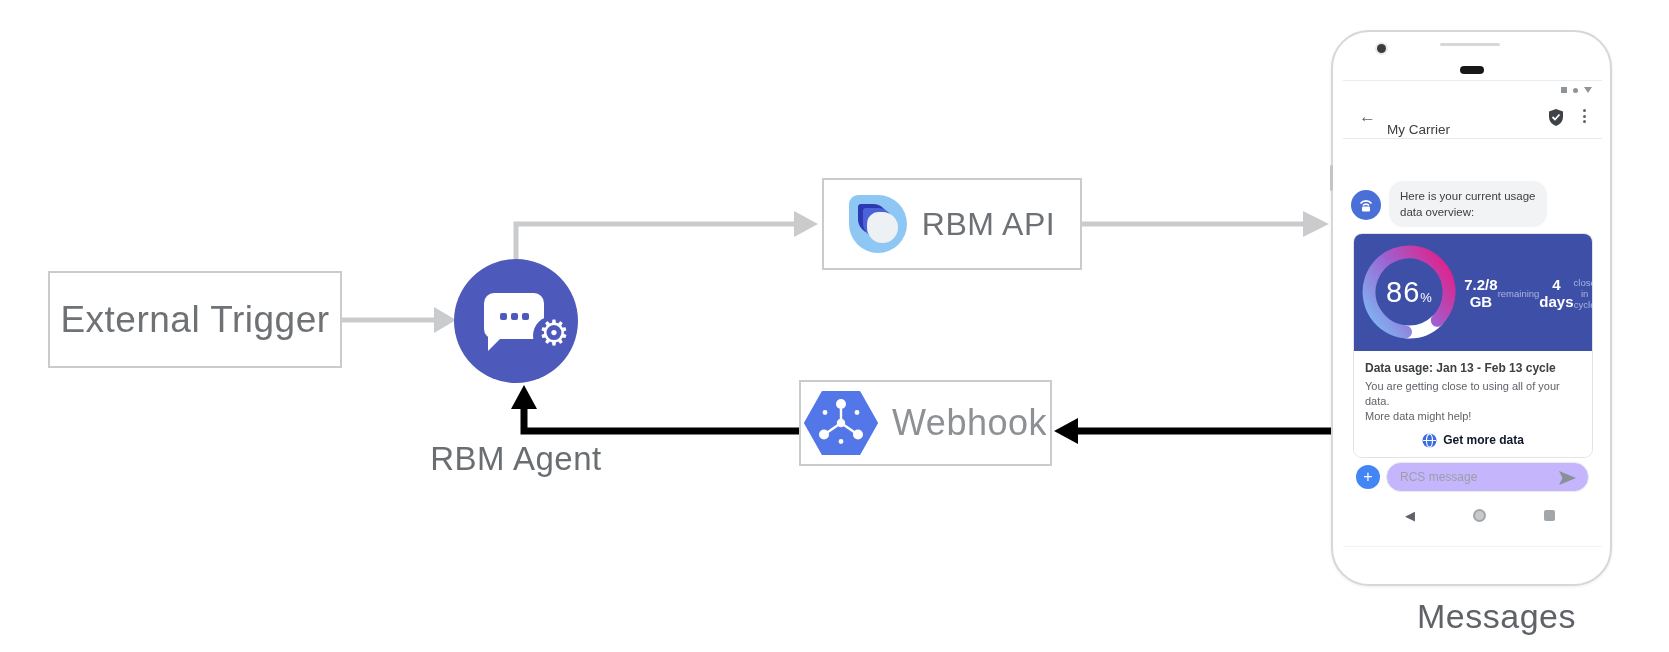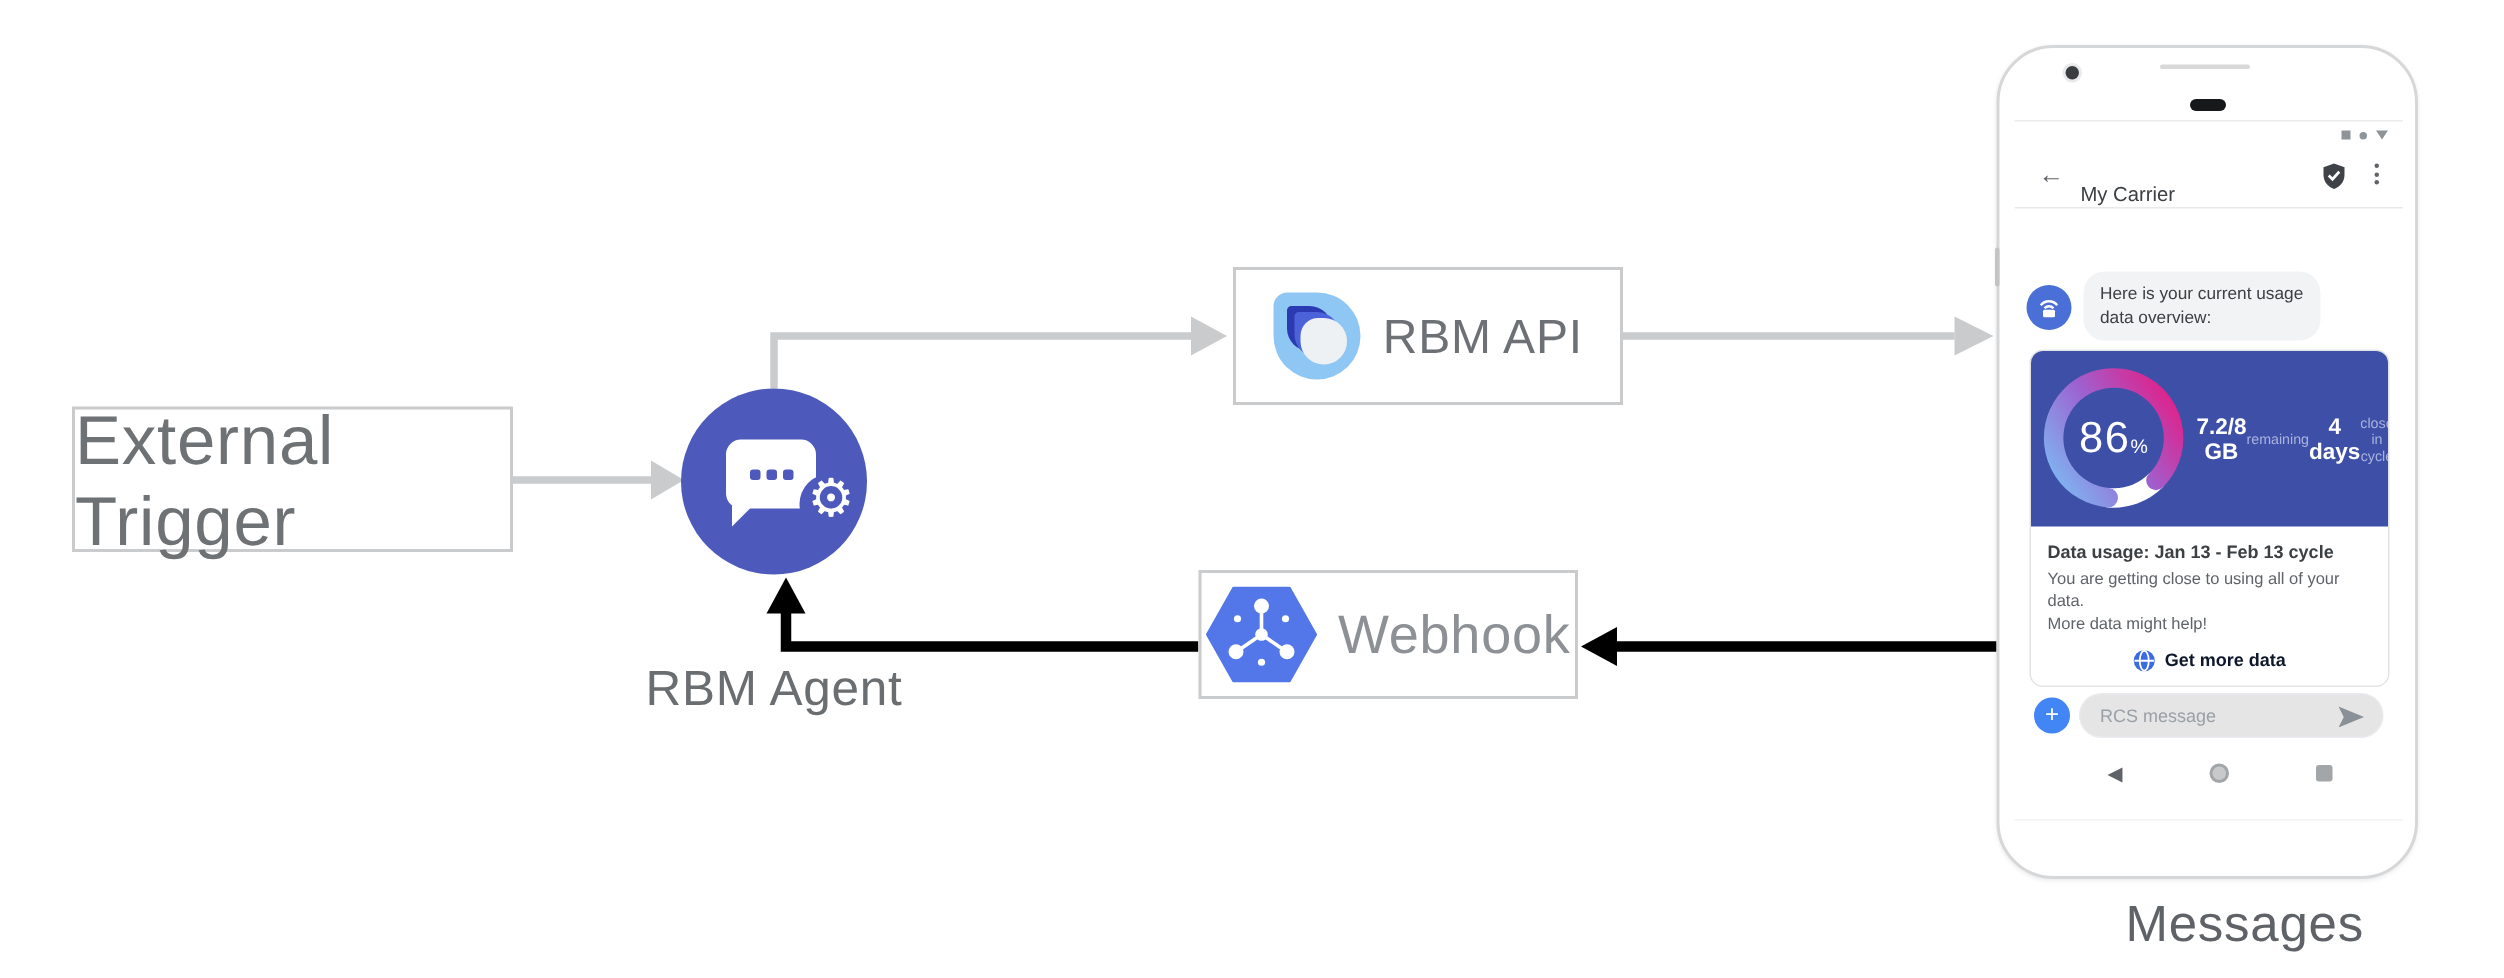--- a/index.html
+++ b/index.html
@@ -6,21 +6,21 @@
   html,body { background:#fff; }
   body { font-family:"Liberation Sans","DejaVu Sans",sans-serif; }
   .canvas { position:relative; width:1669px; height:652px; background:#fff; overflow:hidden; }
 
   
   .connectors { position:absolute; left:0; top:0; z-index:0; }
 
   
   .dbox { position:absolute; background:#fff; border:2px solid #c9cbcd; display:flex; align-items:center; justify-content:center; z-index:1; }
   .box-external { left:48px; top:271px; width:294px; height:97px; }
-  .box-external .lbl { font-size:46px; font-weight:300; color:#6f7275; letter-spacing:.5px; }
+  .box-external .lbl { font-size:37px; font-weight:300; color:#6f7275; letter-spacing:.5px; }
   .box-api { left:822px; top:178px; width:260px; height:92px; gap:15px; }
   .box-api .lbl { font-size:32px; font-weight:300; color:#6d7175; letter-spacing:.5px; }
   .box-webhook { left:799px; top:380px; width:253px; height:86px; gap:14px; }
   .box-webhook .lbl { font-size:36px; font-weight:300; color:#8d9195; letter-spacing:.5px; }
 
   
   .apilogo { position:relative; width:58px; height:58px; flex:0 0 auto; }
   .apilogo .outer { position:absolute; inset:0; background:#8ec7f3; border-radius:16% 50% 50% 50%; }
   .apilogo .d1 { position:absolute; left:9px; top:9px; width:30px; height:30px; background:#2b3ab2; border-radius:10% 50% 50% 50%; }
   .apilogo .d2 { position:absolute; left:14px; top:13px; width:30px; height:30px; background:#4c62d8; border-radius:10% 50% 50% 50%; }
@@ -71,21 +71,21 @@
   .stat-big { color:#fff; font-size:15px; font-weight:bold; }
   .stat-sub { color:#a9b3dd; font-size:9.5px; margin-top:1px; }
   .stat-gap { height:13px; }
   .card-white { padding:10px 11px 9px; background:#fff; }
   .card-title { font-size:12px; font-weight:bold; color:#3c4043; }
   .card-body { font-size:11px; color:#5f6368; line-height:1.35; margin-top:4px; }
   .card-action { margin-top:9px; display:flex; align-items:center; justify-content:center; gap:6px; cursor:pointer; }
   .card-action span { font-size:12px; font-weight:bold; color:#0f172a; }
 
   .plusbtn { position:absolute; left:13px; top:384px; width:24px; height:24px; border-radius:50%; background:#4285f4; color:#fff; font-size:16px; line-height:23px; text-align:center; }
-  .composer { position:absolute; left:43px; top:381px; width:203px; height:30px; border:1.5px solid #e8eaed; border-radius:15px; background:#e5e5e5; }
+  .composer { position:absolute; left:43px; top:381px; width:203px; height:30px; border:1.5px solid #e8eaed; border-radius:15px; background:#c4b5fd; }
   .composer input { position:absolute; left:13px; top:0; width:150px; height:27px; border:0; outline:0; font-size:12px; color:#3c4043; font-family:inherit; background:transparent; }
   .composer input::placeholder { color:#9aa0a6; }
   .sendbtn { position:absolute; right:12px; top:8px; }
 
   .navbar { position:absolute; left:0; top:425px; width:100%; height:22px; }
   .nav-back { position:absolute; left:62px; top:2px; font-size:13px; color:#5f6368; }
   .nav-home { position:absolute; left:130px; top:3px; width:13px; height:13px; border:2.5px solid #a3a6a9; background:#c7c9cb; border-radius:50%; }
   .nav-recent { position:absolute; left:201px; top:4px; width:11px; height:11px; background:#a3a6a9; border-radius:2px; }
 </style>
 </head>

